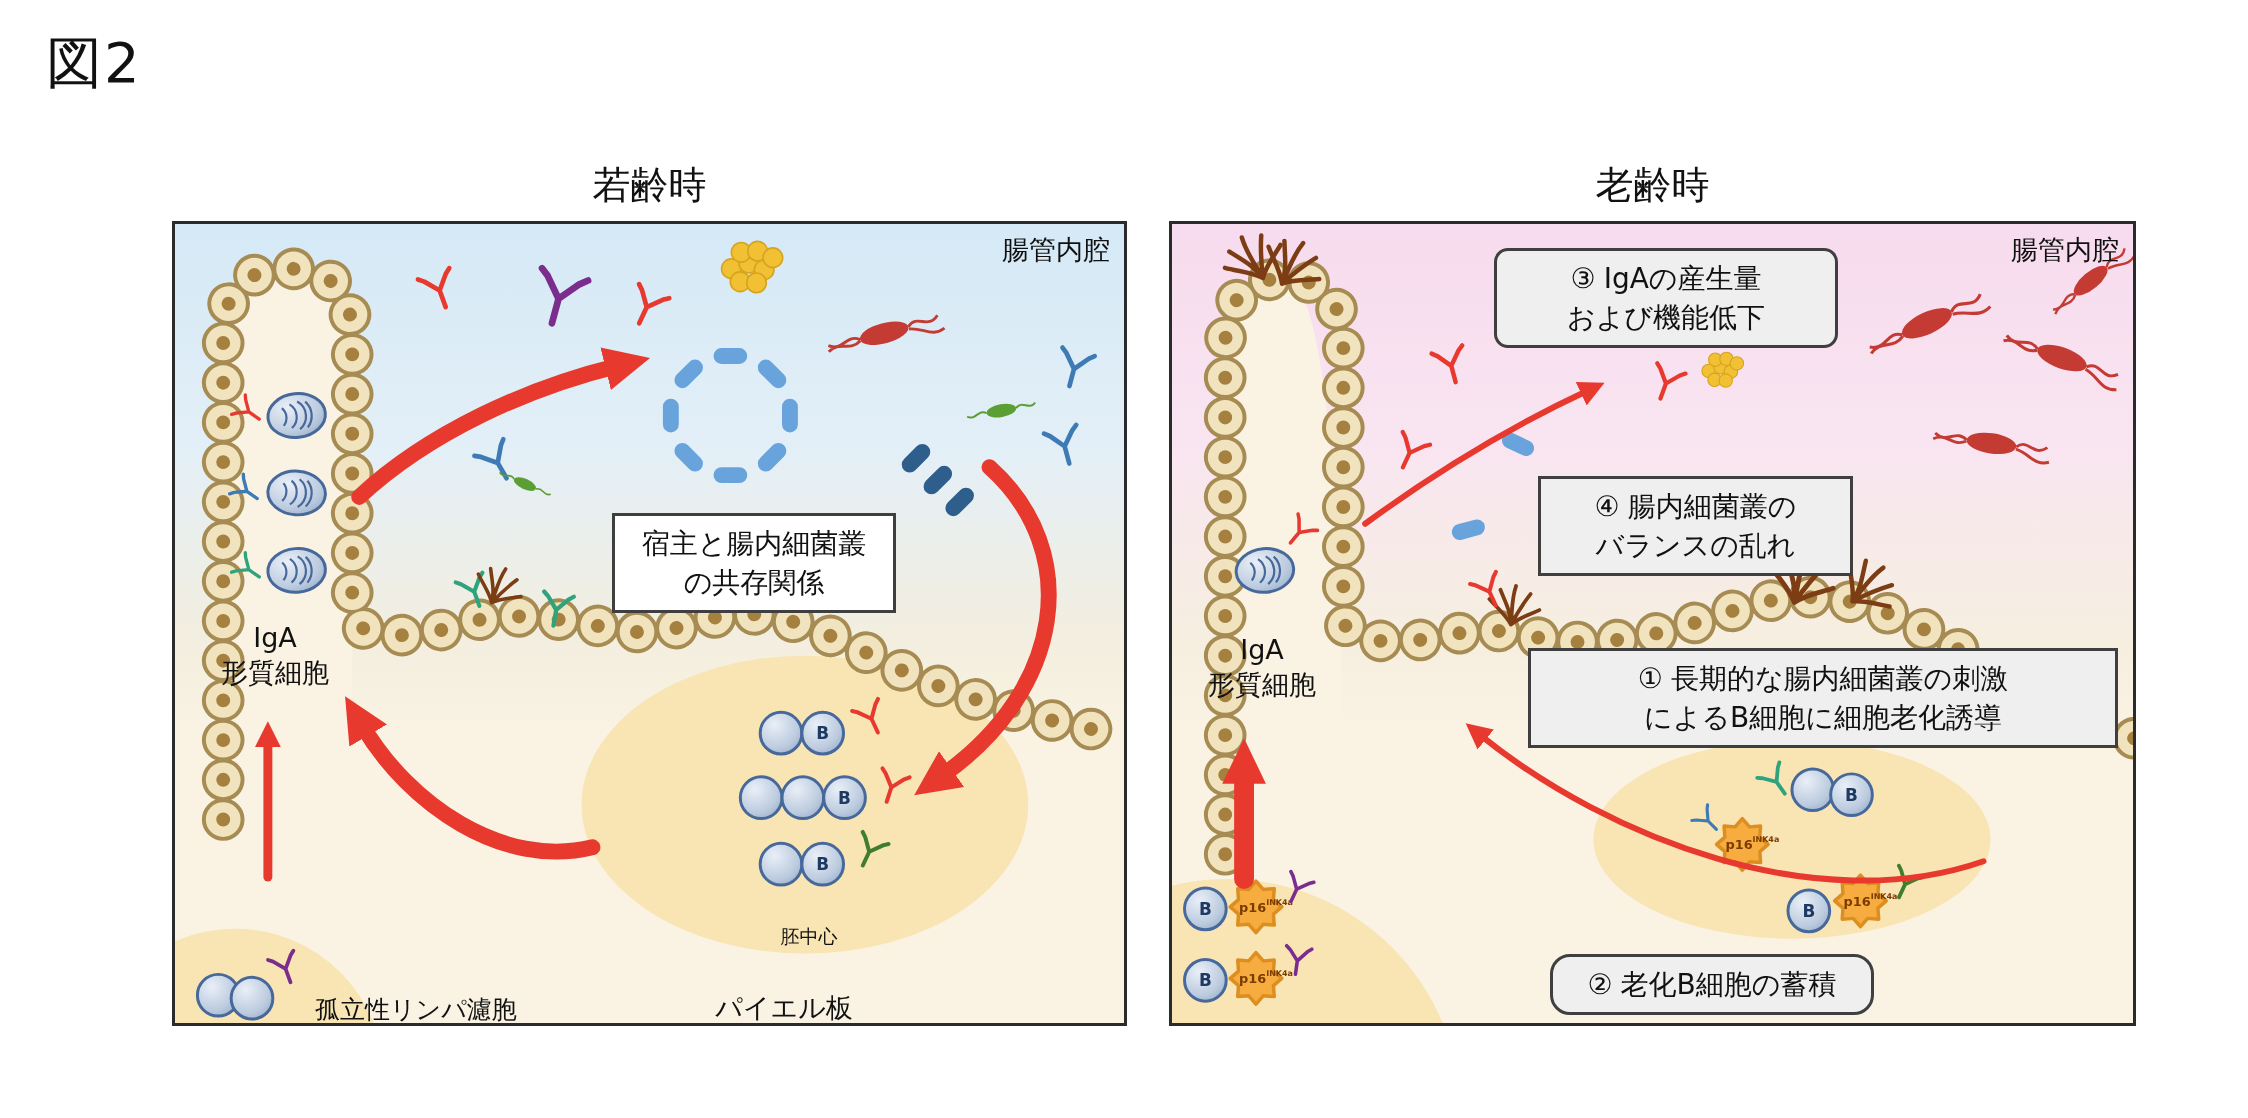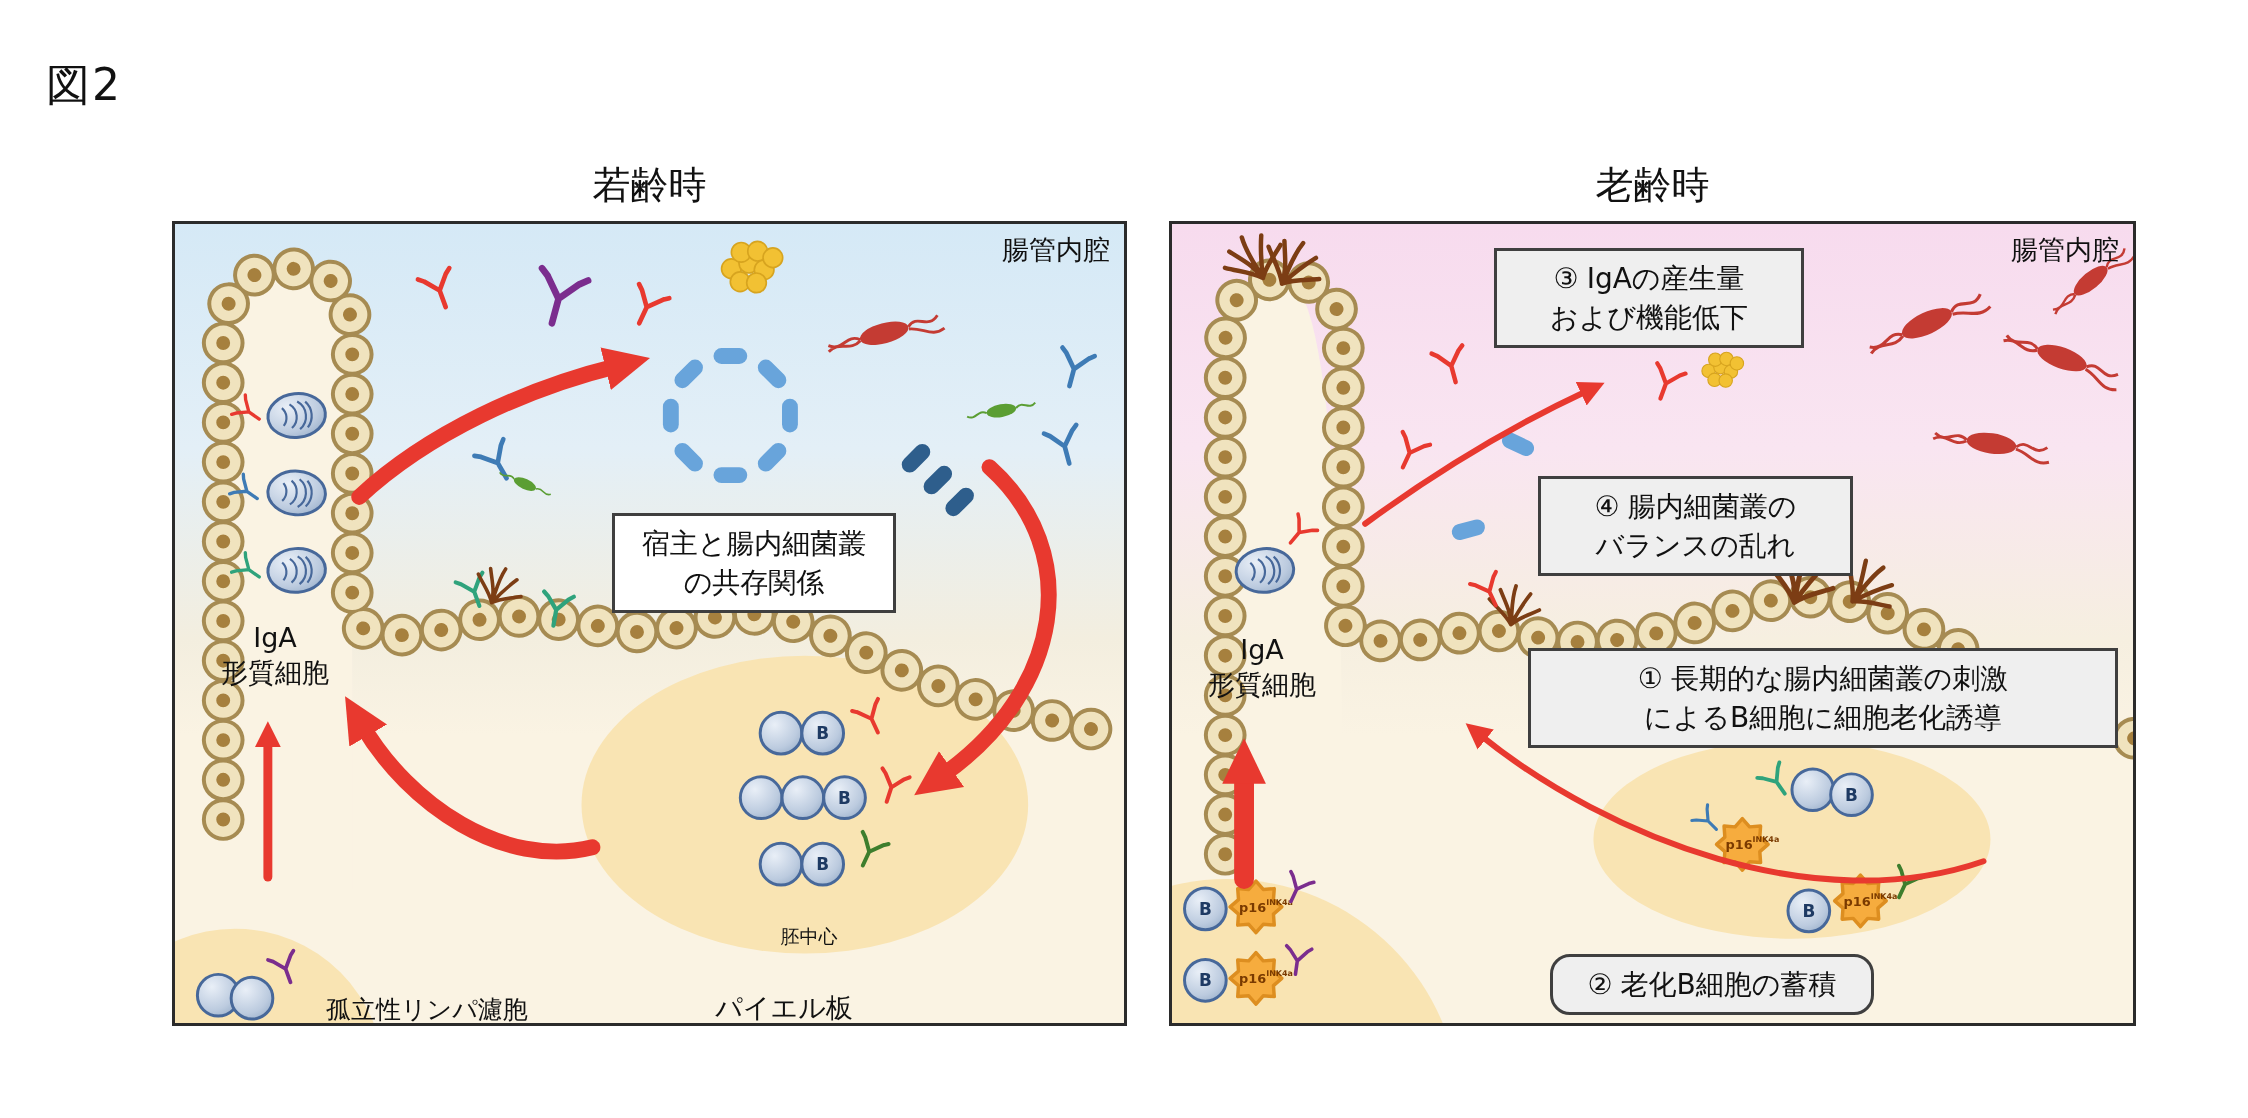--- a/index.html
+++ b/index.html
@@ -1,18 +1,18 @@
 <!DOCTYPE html>
 <html><head>
 <meta charset="utf-8">
 <style>
   html,body{margin:0;padding:0;background:#ffffff;}
   #stage{position:relative;width:2248px;height:1118px;background:#ffffff;overflow:hidden;
          font-family:"DejaVu Sans","Liberation Sans",sans-serif;color:#111;}
-  .fig-label{position:absolute;left:46px;top:26px;font-size:44px;letter-spacing:2px;margin-top:30px;}
+  .fig-label{position:absolute;left:46px;top:26px;font-size:56px;letter-spacing:2px;}
   .panel-title{position:absolute;top:160px;font-size:38px;text-align:center;}
   #title-young{left:172px;width:955px;}
   #title-aged{left:1169px;width:967px;}
   .panel{position:absolute;top:221px;height:805px;border:3px solid #2b2b2b;box-sizing:border-box;overflow:hidden;}
   #panel-young{left:172px;width:955px;background:linear-gradient(180deg,#d5e9f6 0%,#e3eff7 28%,#f3eedf 52%,#faf3e3 64%,#faf3e3 100%);}
   #panel-aged{left:1169px;width:967px;background:linear-gradient(180deg,#f7dbee 0%,#f9e5f1 28%,#f6efe0 52%,#faf3e3 64%,#faf3e3 100%);}
   .panel svg{position:absolute;left:0;top:0;width:100%;height:100%;}
   .lbl{position:absolute;line-height:1.3;}
   .lumen-lbl{top:8px;right:14px;font-size:27px;}
   .center-lbl{text-align:center;}
@@ -181,21 +181,21 @@
     <div class="coexist-box">
       <div>宿主と腸内細菌叢</div>
       <div>の共存関係</div>
     </div>
     <div class="lbl center-lbl" style="left:30px;top:396px;width:140px;font-size:27px;">
       <div>IgA</div>
         <div>形質細胞</div>
     </div>
     <div class="lbl center-lbl" style="left:564px;top:700px;width:140px;font-size:19px;">胚中心</div>
     <div class="lbl center-lbl" style="left:524px;top:766px;width:170px;font-size:27px;">パイエル板</div>
-    <div class="lbl" style="left:151px;top:770px;font-size:25px;">孤立性リンパ濾胞</div>
+    <div class="lbl" style="left:140px;top:770px;font-size:25px;">孤立性リンパ濾胞</div>
   </div>
 
   <div class="panel" id="panel-aged">
     <svg viewBox="0 0 967 805">
 
       <circle cx="55" cy="895" r="235" fill="#f9e4b3"></circle>
       <ellipse cx="624" cy="620" rx="200" ry="100" fill="#f9e4b3"></ellipse>
       <path d="M 53 655 L 53 125 Q 53 55 112 55 Q 172 55 172 655 Z" fill="#faf3e3"></path>
       <g>
         <use href="#epiR" class="epi epi1"></use>
@@ -268,21 +268,21 @@
         <use href="#ab" stroke="#7b2d8e" transform="translate(126,740) rotate(8) scale(0.8)"></use>
       </g>
 
       <path class="arr-thin" d="M 194 302 C 265 250 345 202 418 168" marker-end="url(#ahS)"></path>
       <path class="arr-thin" d="M 817 642 C 650 700 440 620 310 515" marker-end="url(#ahS)"></path>
       <path class="arr-thick20" d="M 72 660 L 72 552" marker-end="url(#ahB)"></path>
     </svg>
 
     <div class="lbl lumen-lbl">腸管内腔</div>
 
-    <div class="infobox" style="left:322px;top:24px;width:310px;">
+    <div class="infobox" style="left:322px;top:24px;width:344px;border-radius:14px;">
       <div><span class="cnum">③</span><span>IgAの産生量</span></div>
       <div>および機能低下</div>
     </div>
     <div class="infobox" style="left:366px;top:252px;width:315px;">
       <div><span class="cnum">④</span><span>腸内細菌叢の</span></div>
       <div>バランスの乱れ</div>
     </div>
     <div class="infobox" style="left:356px;top:424px;width:590px;">
       <div><span class="cnum">①</span><span>長期的な腸内細菌叢の刺激</span></div>
       <div>によるB細胞に細胞老化誘導</div>

